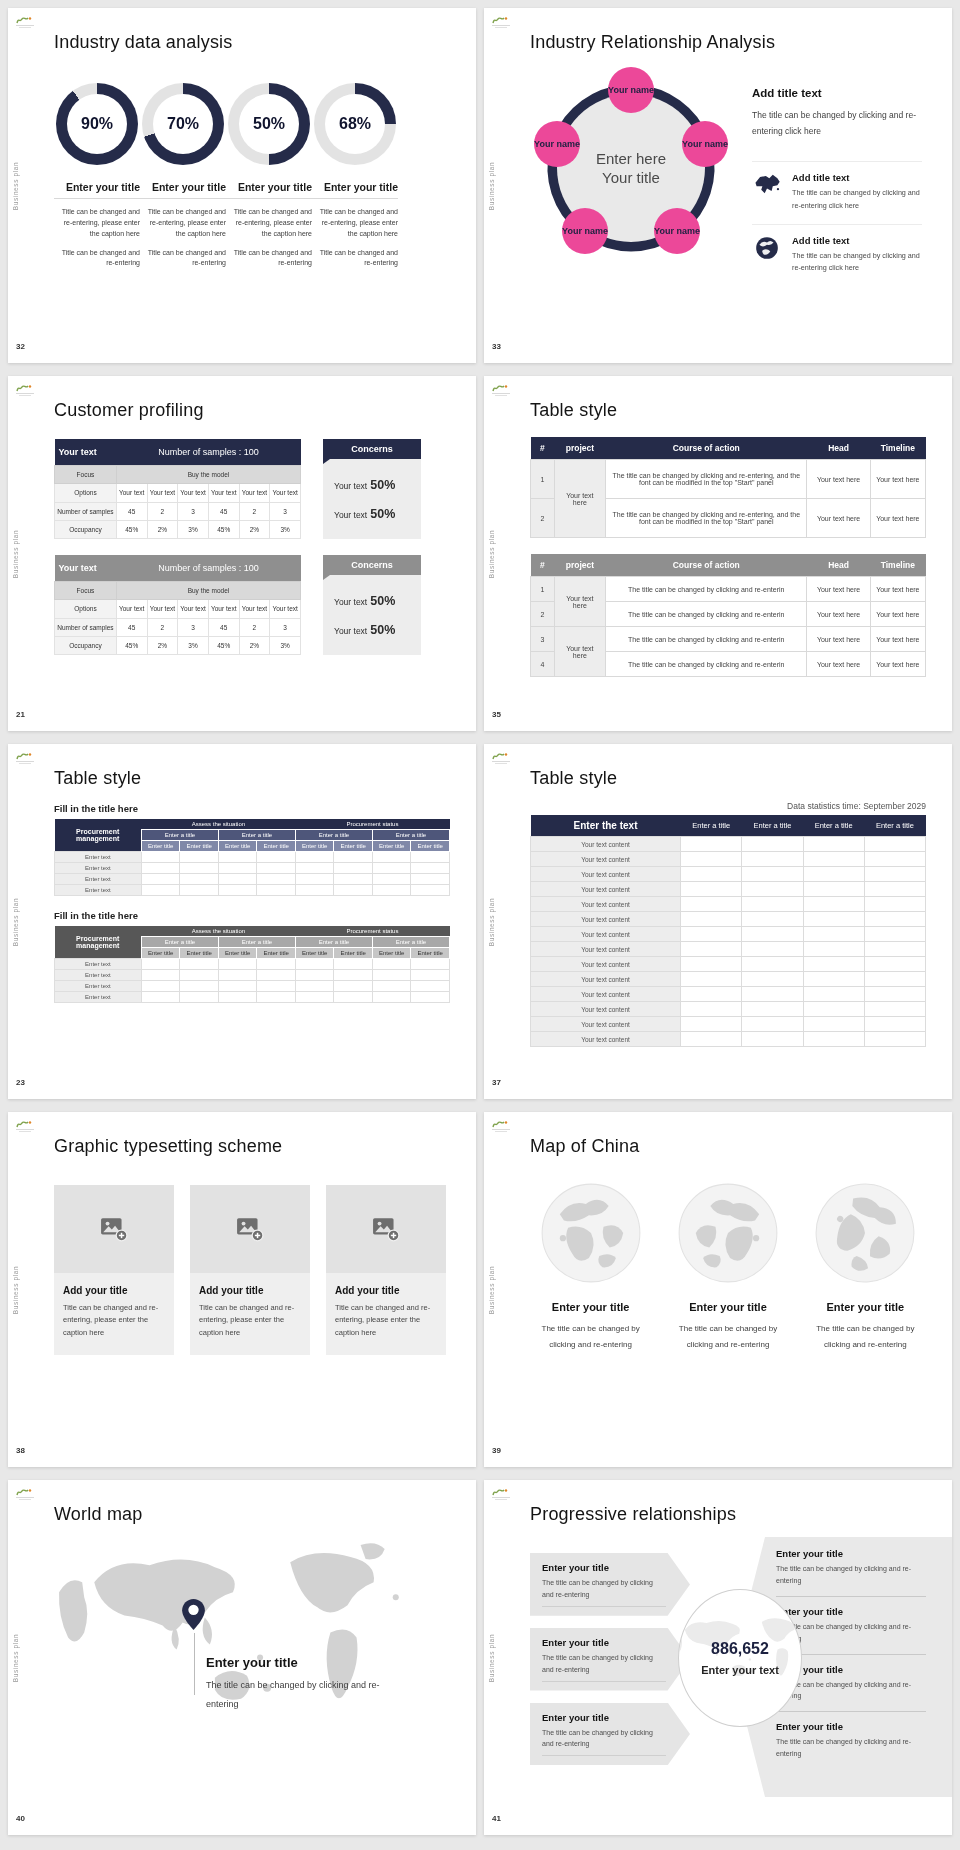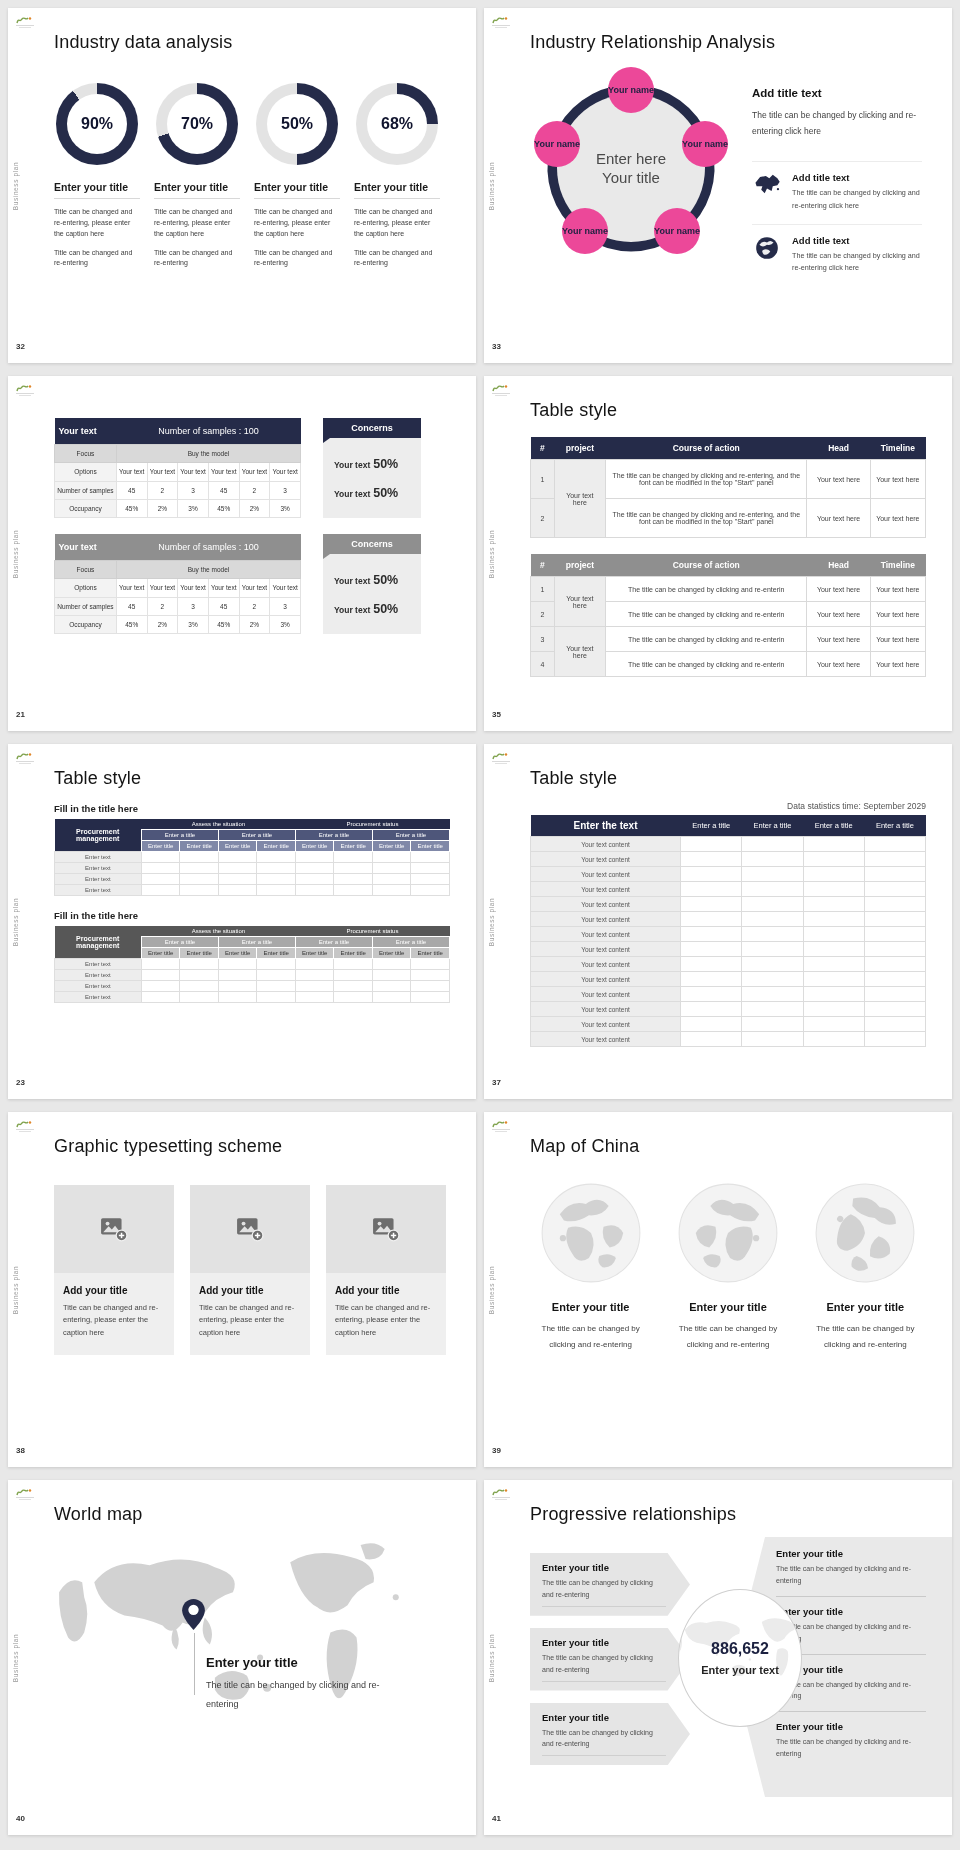--- a/index.html
+++ b/index.html
@@ -6,21 +6,21 @@
   body{width:960px;height:1850px;background:#e8e8e8;font-family:"Liberation Sans",sans-serif;color:#222;}
   .grid{display:grid;grid-template-columns:468px 468px;grid-auto-rows:355px;column-gap:8px;row-gap:13px;padding:8px;}
   .card{background:#fff;position:relative;box-shadow:0 1px 3px rgba(0,0,0,.14);overflow:hidden;}
   .logo{position:absolute;top:7px;left:7px;}
   .vlabel{position:absolute;left:4px;top:50%;transform:translateY(-50%) rotate(180deg);writing-mode:vertical-rl;font-size:6.5px;color:#9a9a9a;letter-spacing:.6px;}
   .pnum{position:absolute;left:8px;bottom:12px;font-size:8px;font-weight:bold;color:#333;}
   .content{position:absolute;inset:0;padding:24px 26px 0 46px;}
   .stitle{font-size:18px;color:#141414;font-weight:500;letter-spacing:.2px;}
 
   
-  .donut-row{display:flex;gap:14px;margin-top:30px;}
+  .donut-row{display:flex;margin-top:30px;text-align:right;}
   .donut-col{width:86px;}
   .donut{width:82px;height:82px;border-radius:50%;position:relative;margin-left:2px;}
   .donut::after{content:"";position:absolute;inset:11px;background:#fff;border-radius:50%;}
   .donut .pct{position:absolute;inset:0;display:flex;align-items:center;justify-content:center;font-weight:bold;font-size:16px;color:#10142e;z-index:1;}
   .d-title{margin-top:16px;font-weight:bold;font-size:10.5px;color:#1a1a1a;padding-bottom:5px;border-bottom:1px solid #d8d8d8;}
   .d-cap{margin-top:8px;font-size:7px;color:#3c3c3c;line-height:1.55;}
 
   
   .s33-wrap{display:flex;margin-top:20px;}
   .ring-box{position:relative;width:190px;height:190px;margin-left:6px;flex:none;}
@@ -45,21 +45,21 @@
   .t34 .hd .c1{text-align:left;font-weight:bold;}
   .t34 .sub td{background:#d9d9d9;border-color:#cfcfcf;}
   .t34 .lab{background:#f3f3f3;}
   .cbox{width:98px;}
   .cbox-h{color:#fff;font-weight:bold;font-size:9px;text-align:center;padding:5px 0;position:relative;}
   .cbox.navy .cbox-h{background:#252b49;}
   .cbox.gray .cbox-h{background:#8f8f8f;}
   .cbox-h::after{content:"";position:absolute;left:0;bottom:-5px;border-left:7px solid;border-bottom:5px solid transparent;}
   .cbox.navy .cbox-h::after{border-left-color:#252b49;}
   .cbox.gray .cbox-h::after{border-left-color:#8f8f8f;}
-  .cbox-b{background:#ededed;height:80px;display:flex;flex-direction:column;justify-content:center;gap:15px;padding-left:11px;font-weight:bold;}
+  .cbox-b{background:#ededed;height:80px;display:flex;flex-direction:column;justify-content:center;gap:15px;padding-left:11px;}
   .cline{font-size:8.5px;color:#2c2c2c;}
   .cline b{font-size:12.5px;margin-left:3px;}
 
   
   .t35{width:100%;border-collapse:collapse;font-size:7px;color:#444;margin-top:16px;text-align:center;}
   .t35 th{color:#fff;font-size:8.5px;font-weight:bold;padding:6px 3px;}
   .t35.navy th{background:#252b49;}
   .t35.gray th{background:#8f8f8f;}
   .t35 td{border:1px solid #d9d9d9;padding:4px 5px;background:#fff;}
   .t35 .lab{background:#ededed;}
@@ -275,20 +275,21 @@
     </div>
   </div>
 
   <div class="card">
     <svg class="logo" width="20" height="14">
         <use href="#logo-mark"></use>
       </svg>
     <div class="vlabel">Business plan</div>
     <div class="pnum">21</div>
     <div class="content">
+      <div class="stitle">Customer profiling</div>
       <div class="s34-grid">
         <table class="t34 navy">
           <tbody>
               <tr class="hd">
                 <td class="c1">Your text</td>
                 <td colspan="6">Number of samples : 100</td>
               </tr>
           <tr class="sub">
                 <td>Focus</td>
                 <td colspan="6">Buy the model</td>

